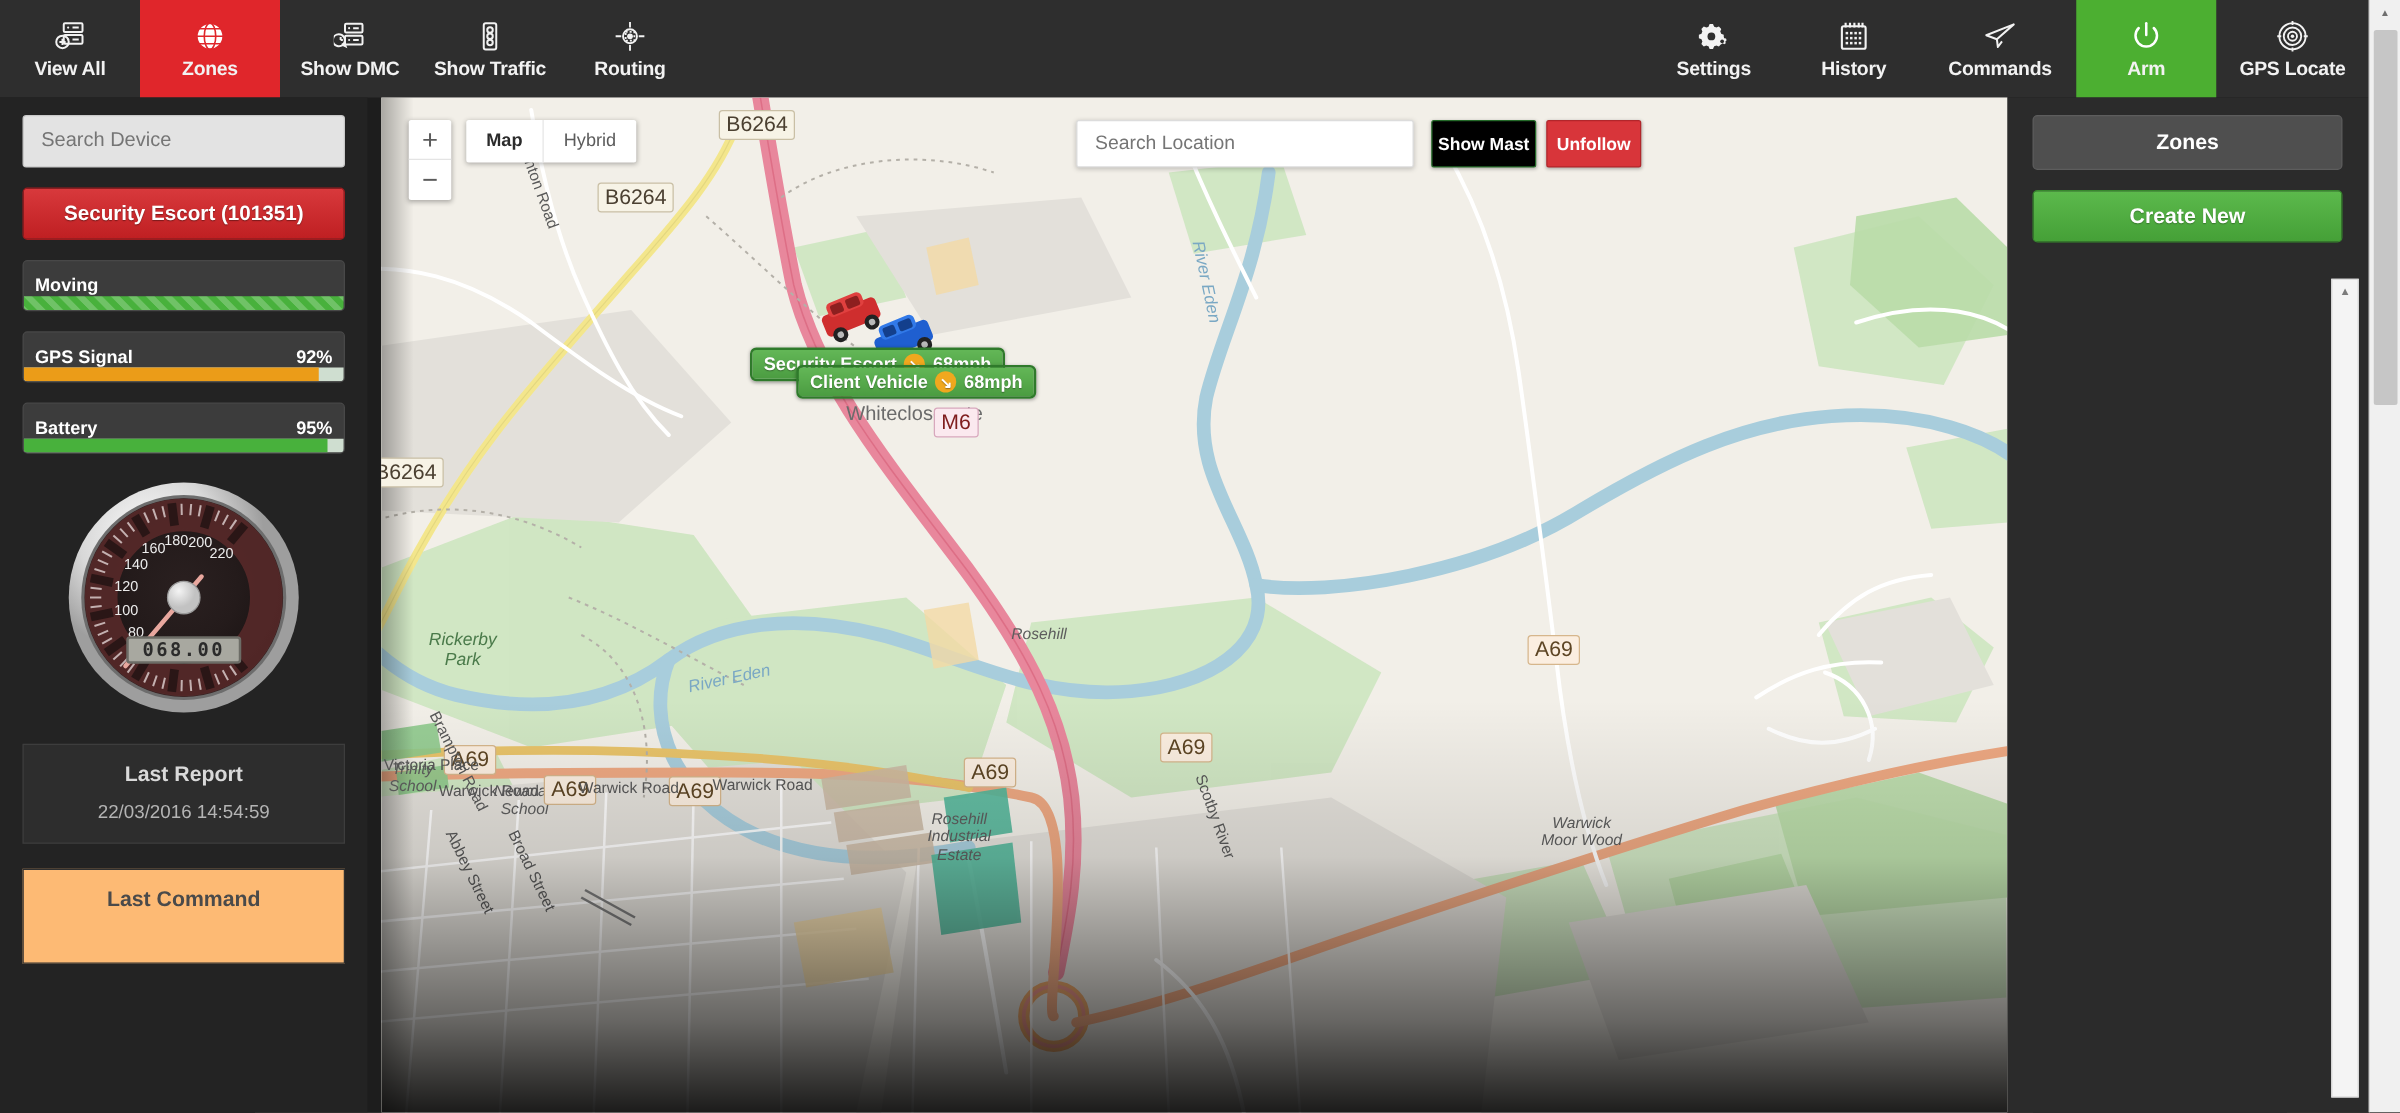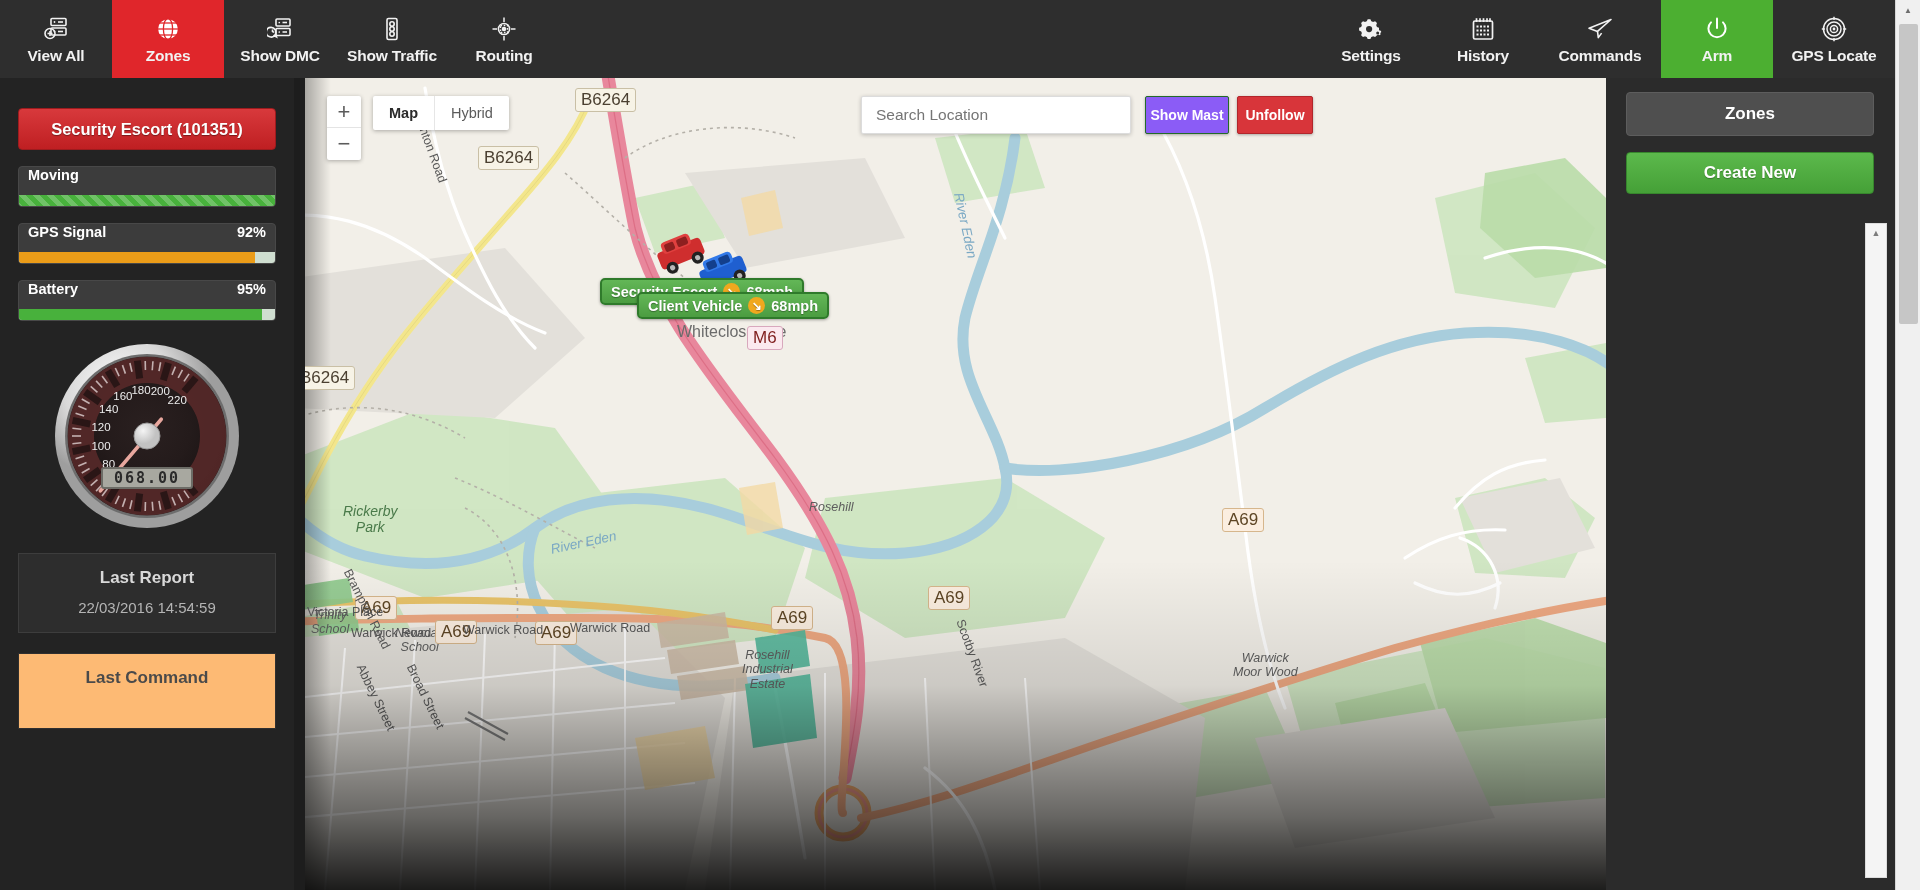--- a/index.html
+++ b/index.html
@@ -54,21 +54,21 @@
     border:1px solid #9e1b1e; border-radius:4px;
     color:#fff; font-size:16.5px; font-weight:bold;
     display:flex; align-items:center; justify-content:center; cursor:pointer;
     text-shadow:0 1px 1px rgba(0,0,0,.4);
   }
   .stat {
     margin-top:16px; width:258px; background:#3c3c3c;
     border:1px solid #484848; border-radius:4px; overflow:hidden;
   }
   .stat-head {
-    height:28px; display:flex; align-items:flex-start; justify-content:space-between;
+    height:28px; display:flex; align-items:flex-end; justify-content:space-between;
     padding:0 9px; color:#fff; font-size:14.5px; font-weight:bold;
   }
   .stat-bar { height:11px; width:100%; background:#cfded0; }
   .stat-fill { height:100%; }
   .fill-green { background:#48b13c; }
   .fill-orange { background:#eb9c18; }
   .fill-striped {
     background-image:linear-gradient(45deg,
       rgba(255,255,255,.22) 25%, transparent 25%,
       transparent 50%, rgba(255,255,255,.22) 50%,
@@ -148,21 +148,21 @@
     box-shadow:0 1px 4px rgba(0,0,0,.22);
     padding:0 14px; font-size:15.5px; color:#9a9a9a;
     font-family:"Liberation Sans", sans-serif; outline:none; z-index:20;
   }
   .map-btn {
     position:absolute; top:18px; height:38px; z-index:20;
     display:flex; align-items:center; justify-content:center;
     color:#fff; font-size:14px; font-weight:bold; cursor:pointer;
     border-radius:2px; box-shadow:0 1px 3px rgba(0,0,0,.3);
   }
-  .btn-showmast { left:840px; width:84px; background:#8b5cf6; border:1px solid #246a29; }
+  .btn-showmast { left:840px; width:84px; background:#000000; border:1px solid #246a29; }
   .btn-unfollow { left:932px; width:76px; background:#d8353a; border:1px solid #b2262b; }
 
   
   .veh-label {
     position:absolute; z-index:30;
     background:linear-gradient(#63b757,#4b9c41);
     border:2px solid #2f7a2b; border-radius:5px;
     color:#fff; font-size:14.5px; font-weight:bold;
     padding:3px 9px; white-space:nowrap;
     display:flex; align-items:center; gap:6px;
@@ -398,20 +398,21 @@
           </svg>
         </span>
         <span class="tb-label">GPS Locate</span>
       </div>
 
     </div>
   </div>
 
   <div class="sidebar">
 
+    <input class="search-device" type="text" placeholder="Search Device" style="">
 
     <div class="device-btn">
       <span>Security Escort (101351)</span>
     </div>
 
     
     <div class="stat">
       <div class="stat-head">
         <span>Moving</span>
         <span></span>

